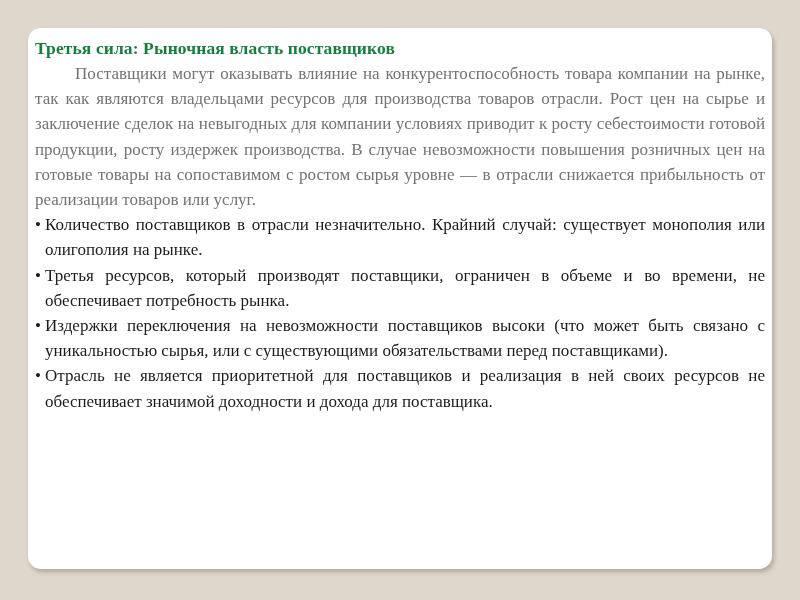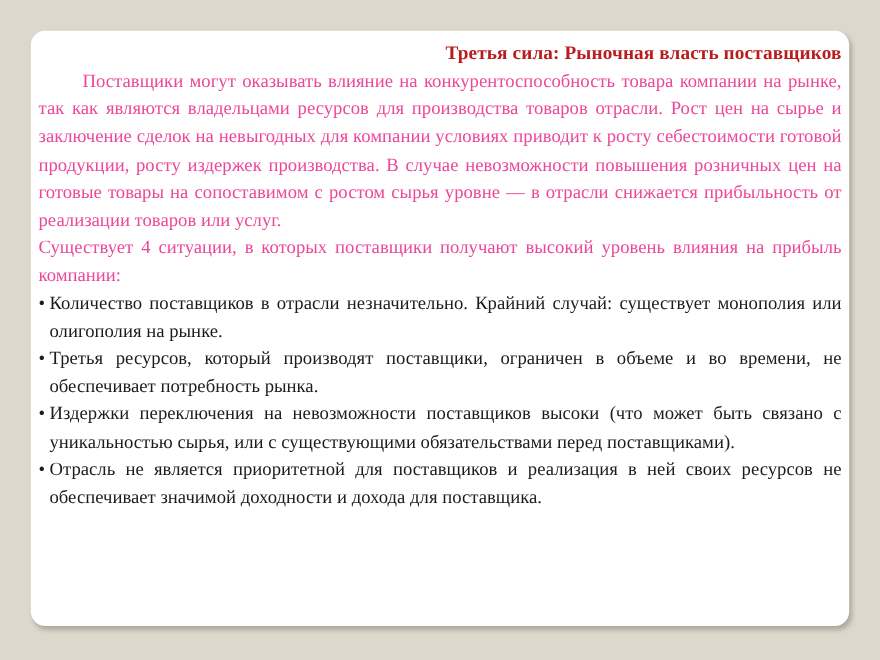--- a/index.html
+++ b/index.html
@@ -39,30 +39,30 @@
     position: absolute;
     left: 7px;
     top: 8px;
     width: 730px;
     box-sizing: border-box;
   }
 
   .slide-title {
     font-size: 17.5px;
     font-weight: bold;
-    text-align: right;
-    color: #b91c1c;
+    text-align: left;
+    color: #15803d;
     line-height: 25px;
     margin: 0 0 0 0;
     letter-spacing: 0.1px;
   }
 
   .para {
     font-size: 17px;
-    color: #ec4899;
+    color: #737373;
     line-height: 25.2px;
     text-align: justify;
     text-justify: inter-word;
     margin: 0;
     hyphens: none;
   }
 
   .para-indent {
     text-indent: 40px;
   }
@@ -112,21 +112,20 @@
 
 <div class="slide">
   <div class="card">
     <div class="card-inner">
 
       <div class="slide-title">Третья сила: Рыночная власть поставщиков</div>
 
       <p class="para para-indent">Поставщики могут оказывать влияние на конкурентоспособность товара компании на рынке, так как являются владельцами ресурсов для производства товаров отрасли. Рост цен на сырье и заключение сделок на невыгодных для компании условиях приводит к росту себестоимости готовой продукции, росту издержек производства. В случае невозможности повышения розничных цен на готовые товары на сопоставимом с ростом сырья уровне — в отрасли снижается прибыльность от реализации товаров или услуг.</p>
 
 
-      <p class="para">Существует 4 ситуации, в которых поставщики получают высокий уровень влияния на прибыль компании:</p>
 
       <ul class="bullets">
         <li class="bullet-item">
           <span class="bullet-dot">•</span>
           <span class="bullet-text">Количество поставщиков в отрасли незначительно. Крайний случай: существует монополия или олигополия на рынке.</span>
         </li>
         <li class="bullet-item">
           <span class="bullet-dot">•</span>
           <span class="bullet-text">Третья ресурсов, который производят поставщики, ограничен в объеме и во времени, не обеспечивает потребность рынка.</span>
         </li>

